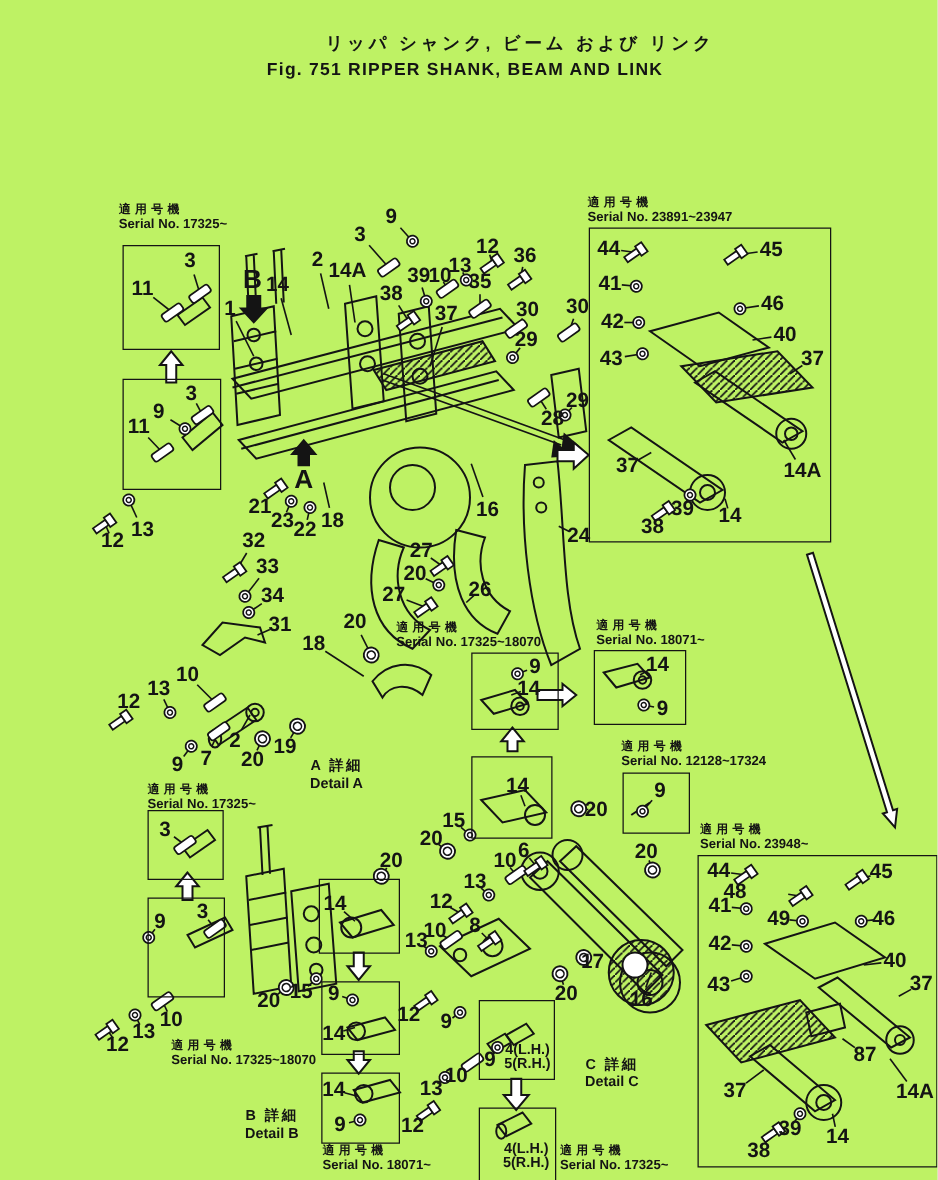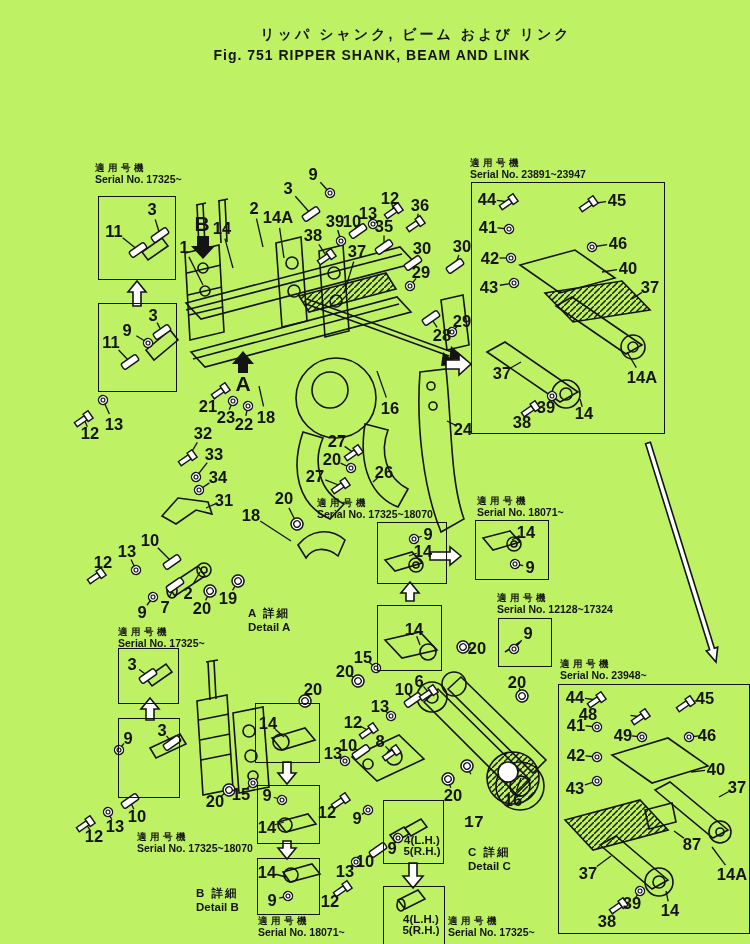--- a/index.html
+++ b/index.html
@@ -12,21 +12,21 @@
             font-size:14px;font-weight:bold;letter-spacing:1px;white-space:nowrap;}
   svg.art{position:absolute;left:0;top:0;}
   #overlay{position:absolute;left:0;top:0;width:603px;height:944px;}
   .callout{position:absolute;transform:translate(-50%,-50%);font-size:16.5px;font-weight:bold;
            white-space:nowrap;line-height:1;}
   .callout.small{font-size:11.5px;}
   .frame{position:absolute;border:1.8px solid #141414;}
   .slabel{position:absolute;font-size:10.5px;font-weight:bold;line-height:1.2;white-space:nowrap;}
   .slabel .jp{font-size:9.5px;letter-spacing:3.5px;display:block;}
   .detail{position:absolute;font-size:11.5px;font-weight:bold;line-height:1.25;white-space:nowrap;}
-  .detail .jp{letter-spacing:2px;display:block;}
+  .detail .jp{letter-spacing:2px;display:block;text-align:right;}
   .vmark{position:absolute;transform:translate(-50%,-50%);font-size:21px;font-weight:bold;}
 </style>
 </head>
 <body>
 
 <div class="page">
 
   <div class="titleblock">
     <div class="title-jp">リッパ シャンク, ビーム および リンク</div>
     <div class="title-en">Fig. 751 RIPPER SHANK, BEAM AND LINK</div>
@@ -715,21 +715,21 @@
       <div class="callout" style="left: 477px; top: 648px;">20</div>
       <div class="callout" style="left: 363px; top: 657px;">15</div>
       <div class="callout" style="left: 345px; top: 671px;">20</div>
       <div class="callout" style="left: 404px; top: 689px;">10</div>
       <div class="callout" style="left: 419px; top: 681px;">6</div>
       <div class="callout" style="left: 380px; top: 706px;">13</div>
       <div class="callout" style="left: 353px; top: 722px;">12</div>
       <div class="callout" style="left: 348px; top: 745px;">10</div>
       <div class="callout" style="left: 333px; top: 753px;">13</div>
       <div class="callout" style="left: 380px; top: 741px;">8</div>
-      <div class="callout" style="left: 474px; top: 823px; font-family: Liberation Mono, monospace;">17</div>
+      <div class="callout" style="left: 474px; top: 770px;">17</div>
       <div class="callout" style="left: 453px; top: 795px;">20</div>
       <div class="callout" style="left: 513px; top: 800px;">16</div>
       <div class="callout" style="left: 517px; top: 682px;">20</div>
       <div class="callout" style="left: 357px; top: 818px;">9</div>
       <div class="callout" style="left: 327px; top: 812px;">12</div>
       <div class="callout" style="left: 365px; top: 861px;">10</div>
       <div class="callout" style="left: 345px; top: 871px;">13</div>
       <div class="callout" style="left: 330px; top: 901px;">12</div>
       <div class="callout" style="left: 313px; top: 689px;">20</div>
       <div class="callout" style="left: 268px; top: 723px;">14</div>

